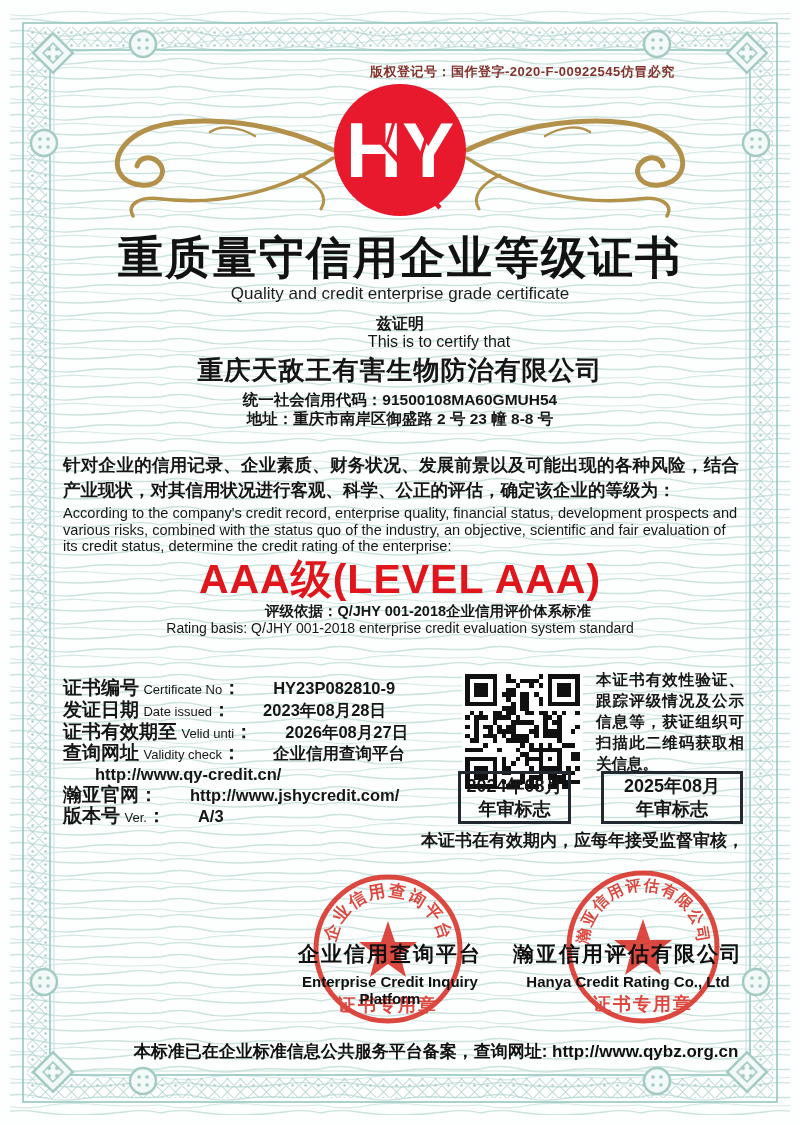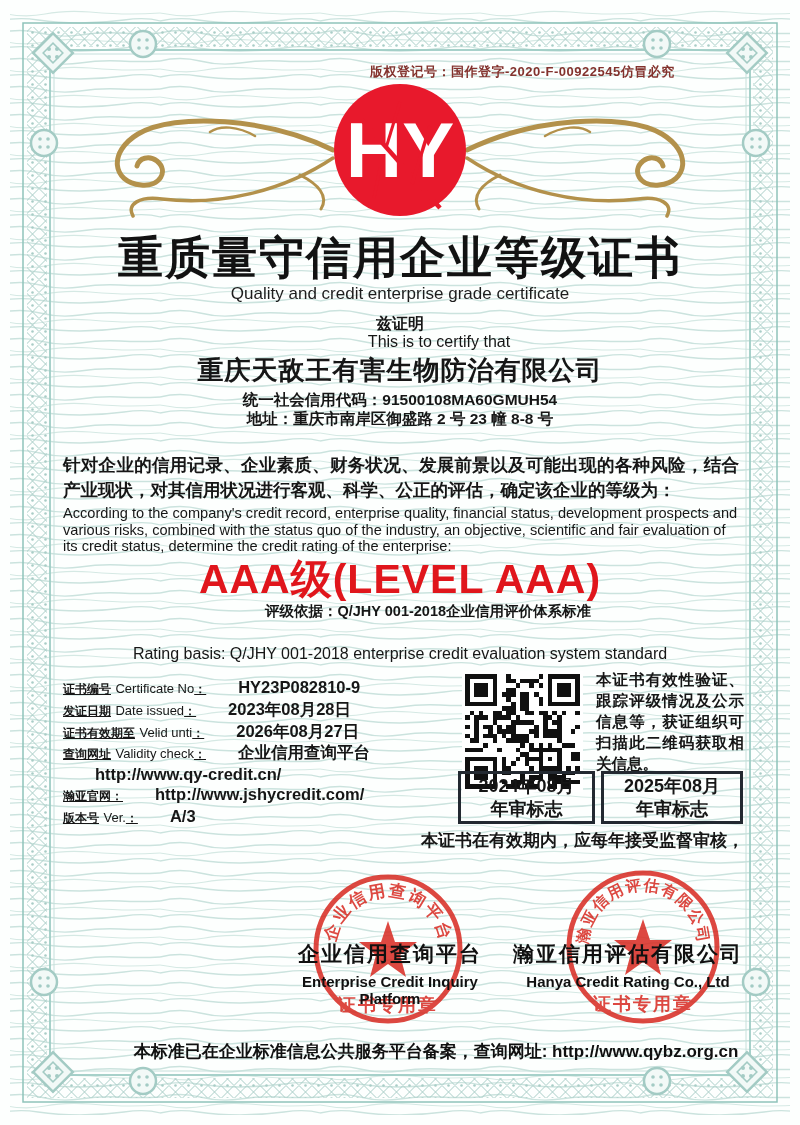--- a/index.html
+++ b/index.html
@@ -19,35 +19,35 @@
   .certify-cn{top:314px;font-size:16px;font-weight:600;}
   .certify-en{top:333px;font-size:16px;font-weight:500;padding-left:39px;}
   .company{top:353px;font-size:26px;font-weight:800;letter-spacing:1px;}
   .code-line{top:390px;font-size:15.5px;font-weight:600;}
   .addr-line{top:409px;font-size:15.5px;font-weight:600;}
 
   .body-cn{top:453px;left:63px;width:676px;font-size:17.5px;font-weight:600;line-height:25px;text-align:justify;}
   .body-en{top:505px;left:63px;width:678px;font-size:14.6px;font-weight:500;line-height:16.6px;text-align:left;}
   .rating{top:552px;font-size:41px;font-weight:800;color:#e0161c;letter-spacing:1px;}
   .basis-cn{top:602px;font-size:14.5px;font-weight:600;margin-left:28px;}
-  .basis-en{top:645px;font-size:16px;font-weight:500;}
+  .basis-en{top:620px;font-size:14px;font-weight:500;}
 
   .details{top:678px;left:63px;width:400px;}
   .detail-row{line-height:19.8px;white-space:nowrap;}
-  .detail-row .lcn{font-size:12px;font-weight:600;text-decoration:underline;}
+  .detail-row .lcn{font-size:19px;font-weight:600;}
   .detail-row .len{font-size:13px;font-weight:500;}
   .detail-row .val{font-size:16.5px;font-weight:600;padding-left:32px;}
 
   .qr-box{top:671px;left:462px;width:121px;height:121px;background:#ffffff;padding:3px;box-sizing:border-box;}
   .qr-note{top:669px;left:596px;width:148px;font-size:15.5px;font-weight:600;line-height:21px;text-align:justify;}
 
   .year-box{top:771px;height:53px;border:3px solid #232931;box-sizing:border-box;
             display:flex;flex-direction:column;justify-content:center;text-align:center;
             font-size:18px;font-weight:600;line-height:23px;}
-  .year-box-1{left:458px;width:137px;}
+  .year-box-1{left:458px;width:113px;}
   .year-box-2{left:601px;width:142px;}
   .sup-note{top:830px;left:340px;width:404px;text-align:right;font-size:17px;font-weight:600;line-height:22px;}
 
   .stamp-left{top:873px;left:312px;}
   .stamp-right{top:869px;left:565px;}
   .cap{text-align:center;}
   .cap-left{top:940px;left:282px;width:216px;}
   .cap-right{top:940px;left:510px;width:236px;}
   .cap .cn{font-size:21px;font-weight:700;letter-spacing:2px;color:#101010;}
   .cap .en{font-size:15px;font-weight:600;margin-top:5px;color:#101010;}

